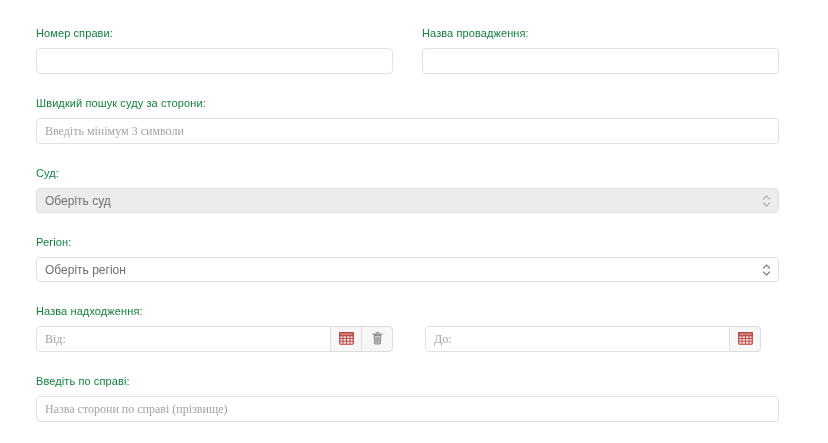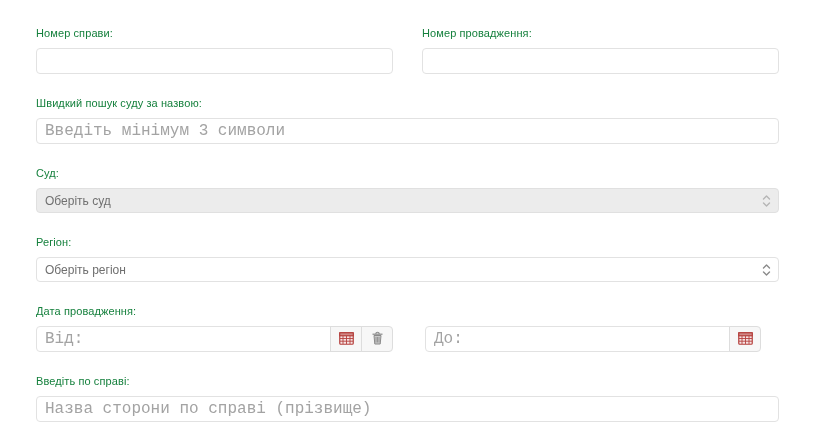--- a/index.html
+++ b/index.html
@@ -22,23 +22,23 @@
     margin-bottom: 9px;
     letter-spacing: .1px;
   }
   .text-input {
     width: 100%;
     height: 26px;
     border: 1px solid #e2e2e2;
     border-radius: 4px;
     background: #fff;
     padding: 0 8px;
-    font-size: 16px;
+    font-size: 12px;
     color: #555;
-    font-family: Liberation Mono, monospace;
+    font-family: Liberation Serif, serif;
     outline: none;
   }
   .text-input::placeholder { color: #a3a3a3; opacity: 1; }
   .two-col { display: flex; gap: 29px; }
   .two-col .col { width: 357px; }
   
   .select-control {
     position: relative;
     width: 100%;
     height: 25px;
@@ -93,27 +93,27 @@
 <body>
 
 <div class="form-wrap">
 
   <div class="form-group two-col">
     <div class="col">
       <label class="form-label">Номер справи:</label>
       <input class="text-input" type="text" placeholder="" style="">
     </div>
     <div class="col">
-      <label class="form-label">Номер провадження:</label>
+      <label class="form-label">Назва провадження:</label>
       <input class="text-input" type="text" placeholder="" style="">
     </div>
   </div>
 
   <div class="form-group">
-    <label class="form-label">Швидкий пошук суду за назвою:</label>
+    <label class="form-label">Швидкий пошук суду за сторони:</label>
     <input class="text-input" type="text" placeholder="Введіть мінімум 3 символи" style="">
   </div>
 
   <div class="form-group">
     <label class="form-label">Суд:</label>
     <div class="select-control disabled">
       <span>Оберіть суд</span>
       <span class="select-caret">
         <svg width="9" height="14" viewBox="0 0 9 14">
           <polyline points="1.5,5 4.5,2 7.5,5" fill="none" stroke="#b5b5b5" stroke-width="1.4" stroke-linecap="round" stroke-linejoin="round"></polyline>
@@ -130,21 +130,21 @@
       <span class="select-caret">
         <svg width="9" height="14" viewBox="0 0 9 14">
           <polyline points="1.5,5 4.5,2 7.5,5" fill="none" stroke="#8a8a8a" stroke-width="1.4" stroke-linecap="round" stroke-linejoin="round"></polyline>
           <polyline points="1.5,9 4.5,12 7.5,9" fill="none" stroke="#8a8a8a" stroke-width="1.4" stroke-linecap="round" stroke-linejoin="round"></polyline>
         </svg>
       </span>
     </div>
   </div>
 
   <div class="form-group">
-    <label class="form-label">Дата провадження:</label>
+    <label class="form-label">Назва надходження:</label>
     <div class="date-row">
 
       <div class="input-group ig-from">
         <input class="text-input" type="text" placeholder="Від:" style="">
         <button class="ig-btn">
           <span>
             <svg width="15" height="14" viewBox="0 0 15 14">
               <rect x="0.75" y="1.75" width="13.5" height="11.5" rx="1" fill="#f6e3e3" stroke="#b5413e" stroke-width="1.2"></rect>
               <rect x="0.75" y="1.75" width="13.5" height="3" fill="#cf8886" stroke="#b5413e" stroke-width="1.2"></rect>
               <path d="M4 5 V13 M7.5 5 V13 M11 5 V13 M1 7.5 H14 M1 10.2 H14" stroke="#b5413e" stroke-width="0.9" fill="none"></path>

